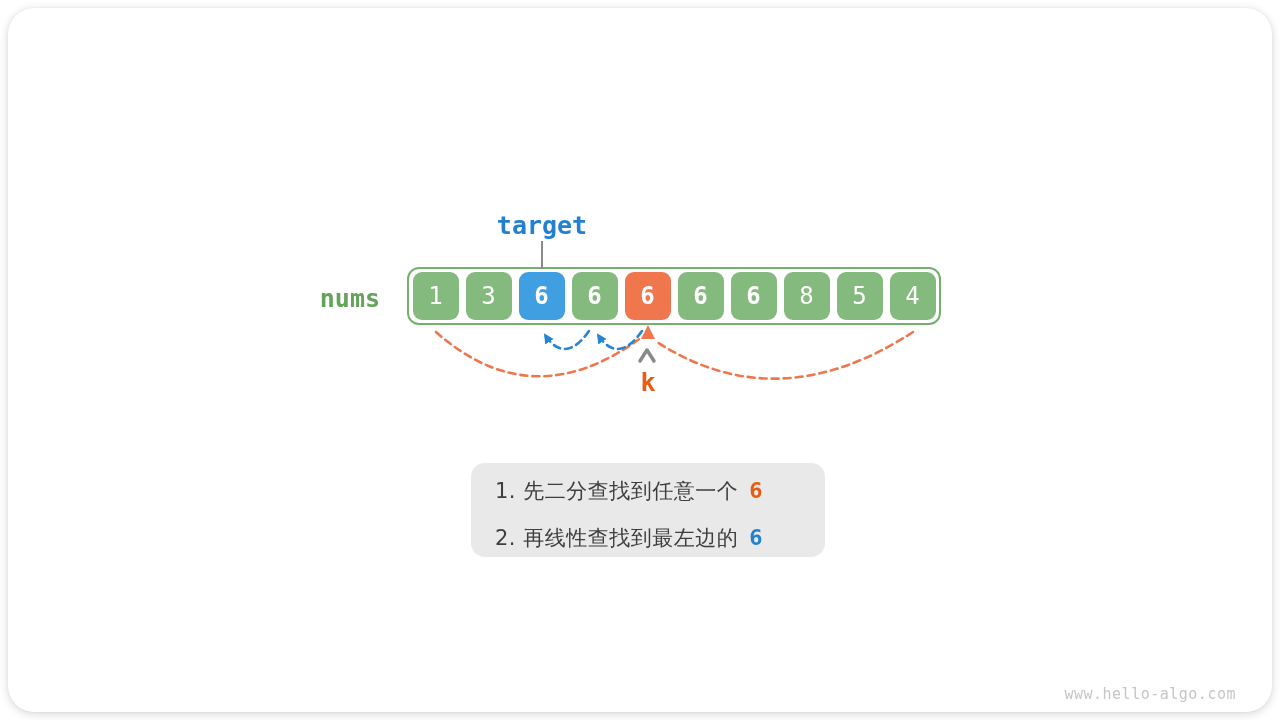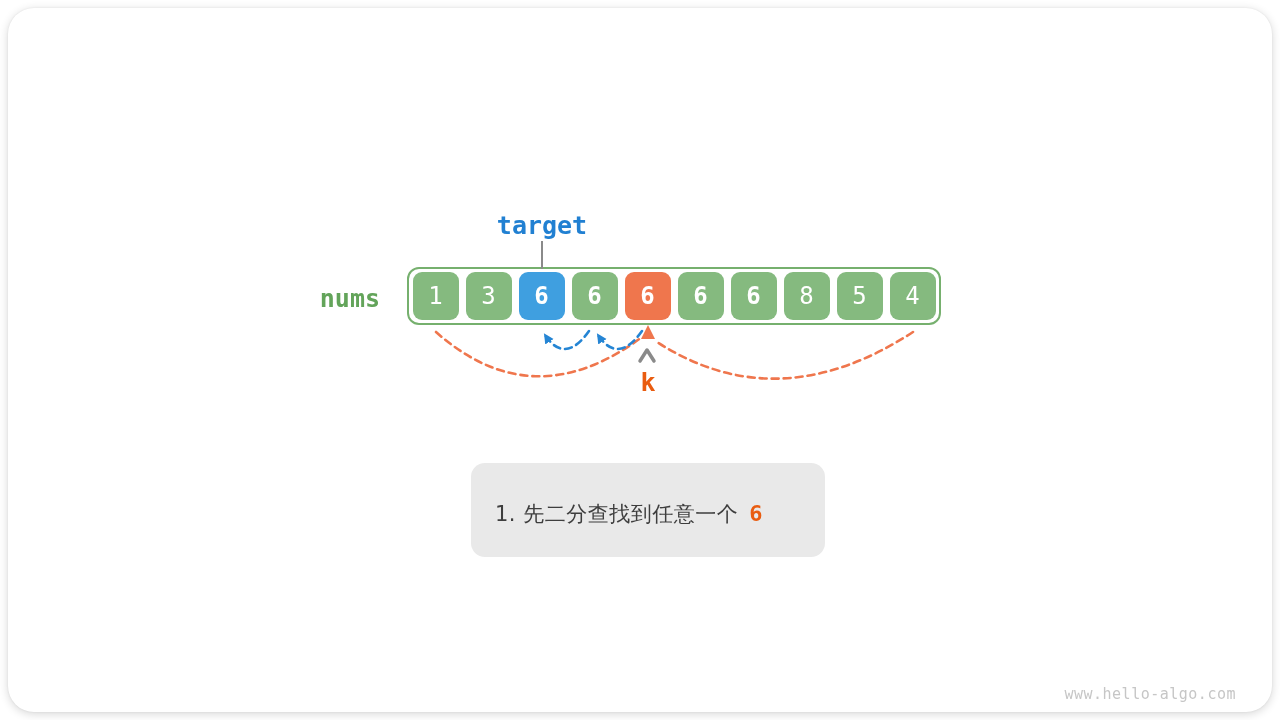--- a/index.html
+++ b/index.html
@@ -150,17 +150,18 @@
     <path class="arc-blue" d="M 634 323 Q 610 357 590 327" marker-end="url(#arrow-blue)"></path>
     <path class="arc-blue" d="M 581 323 Q 557 357 537 327" marker-end="url(#arrow-blue)"></path>
 
     <polyline class="chevron" points="632,353 639,342 646,353"></polyline>
   </svg>
 
   <div class="k-label">k</div>
 
   <div class="note-box">
     <div class="note-line"><span>1. 先二分查找到任意一个</span><span class="note-value orange">6</span></div>
+    <div class="note-line"><span>2. 再线性查找到最左边的</span><span class="note-value blue">6</span></div>
   </div>
 
   <div class="watermark">www.hello-algo.com</div>
 
 </div>
 
 </body></html>

